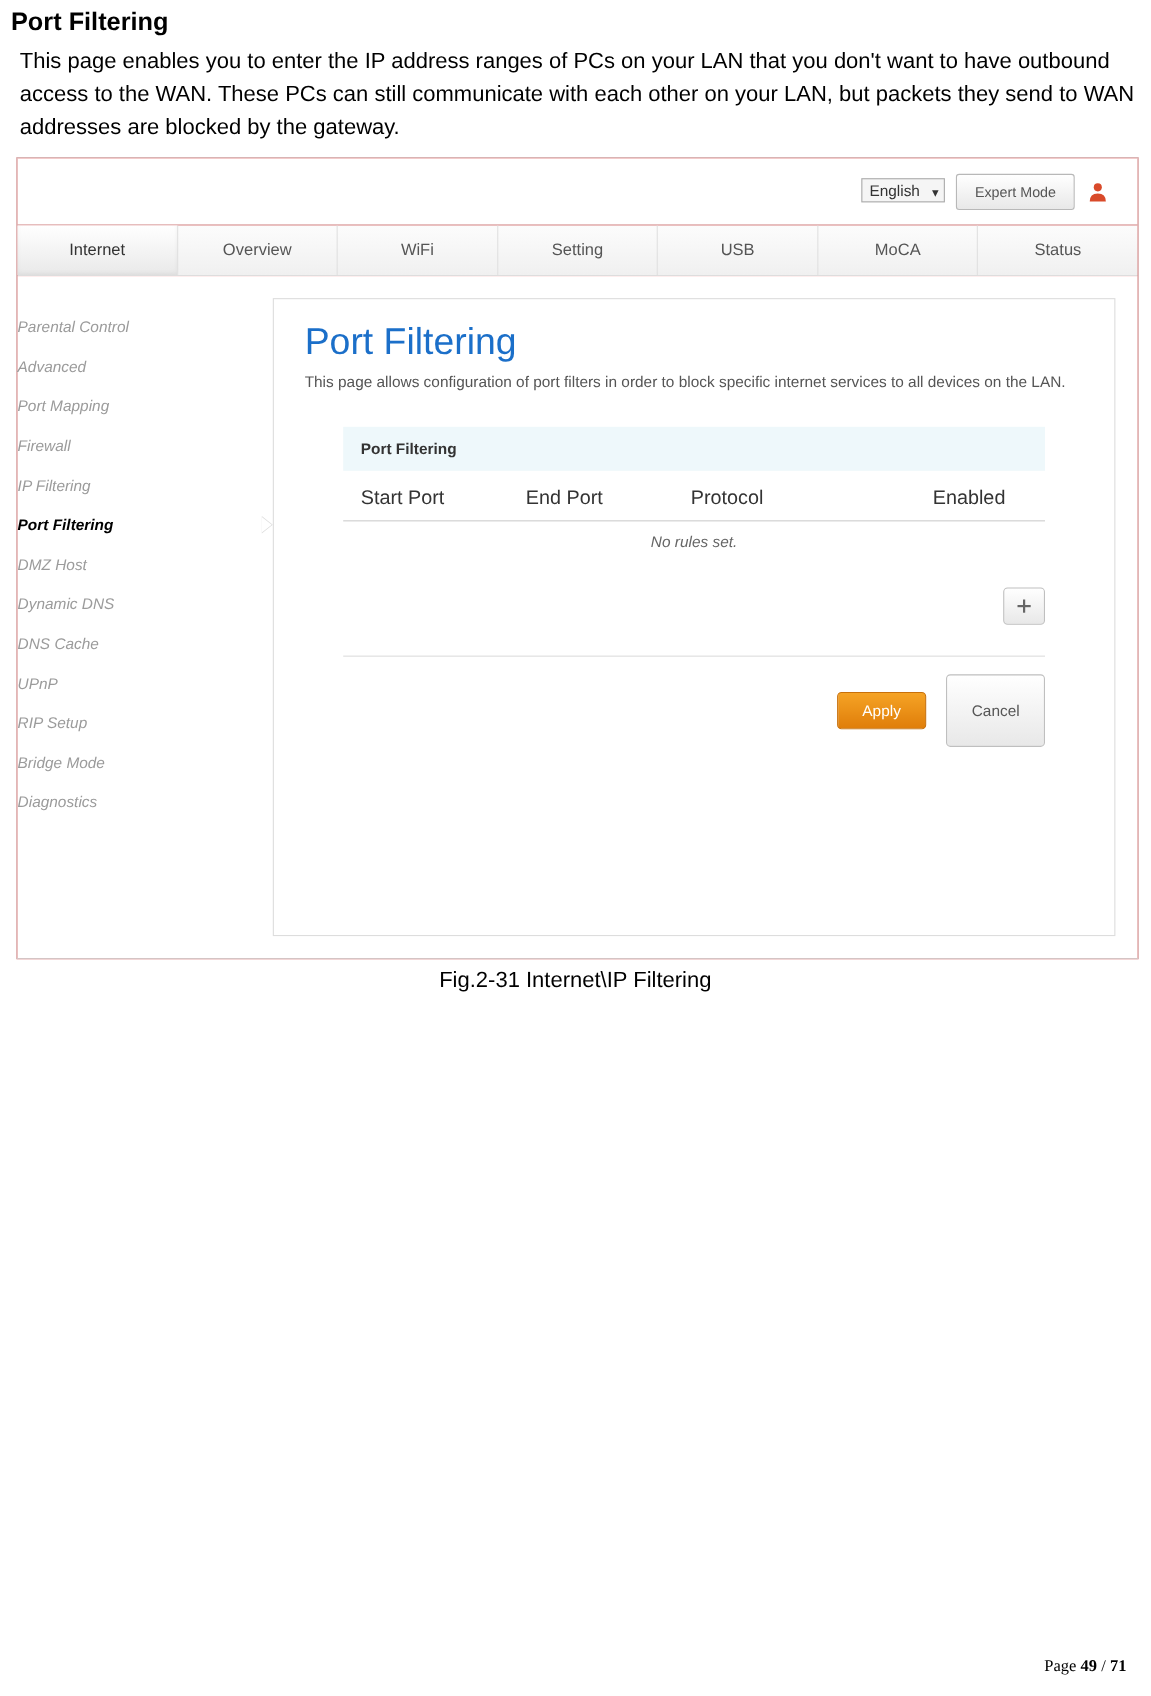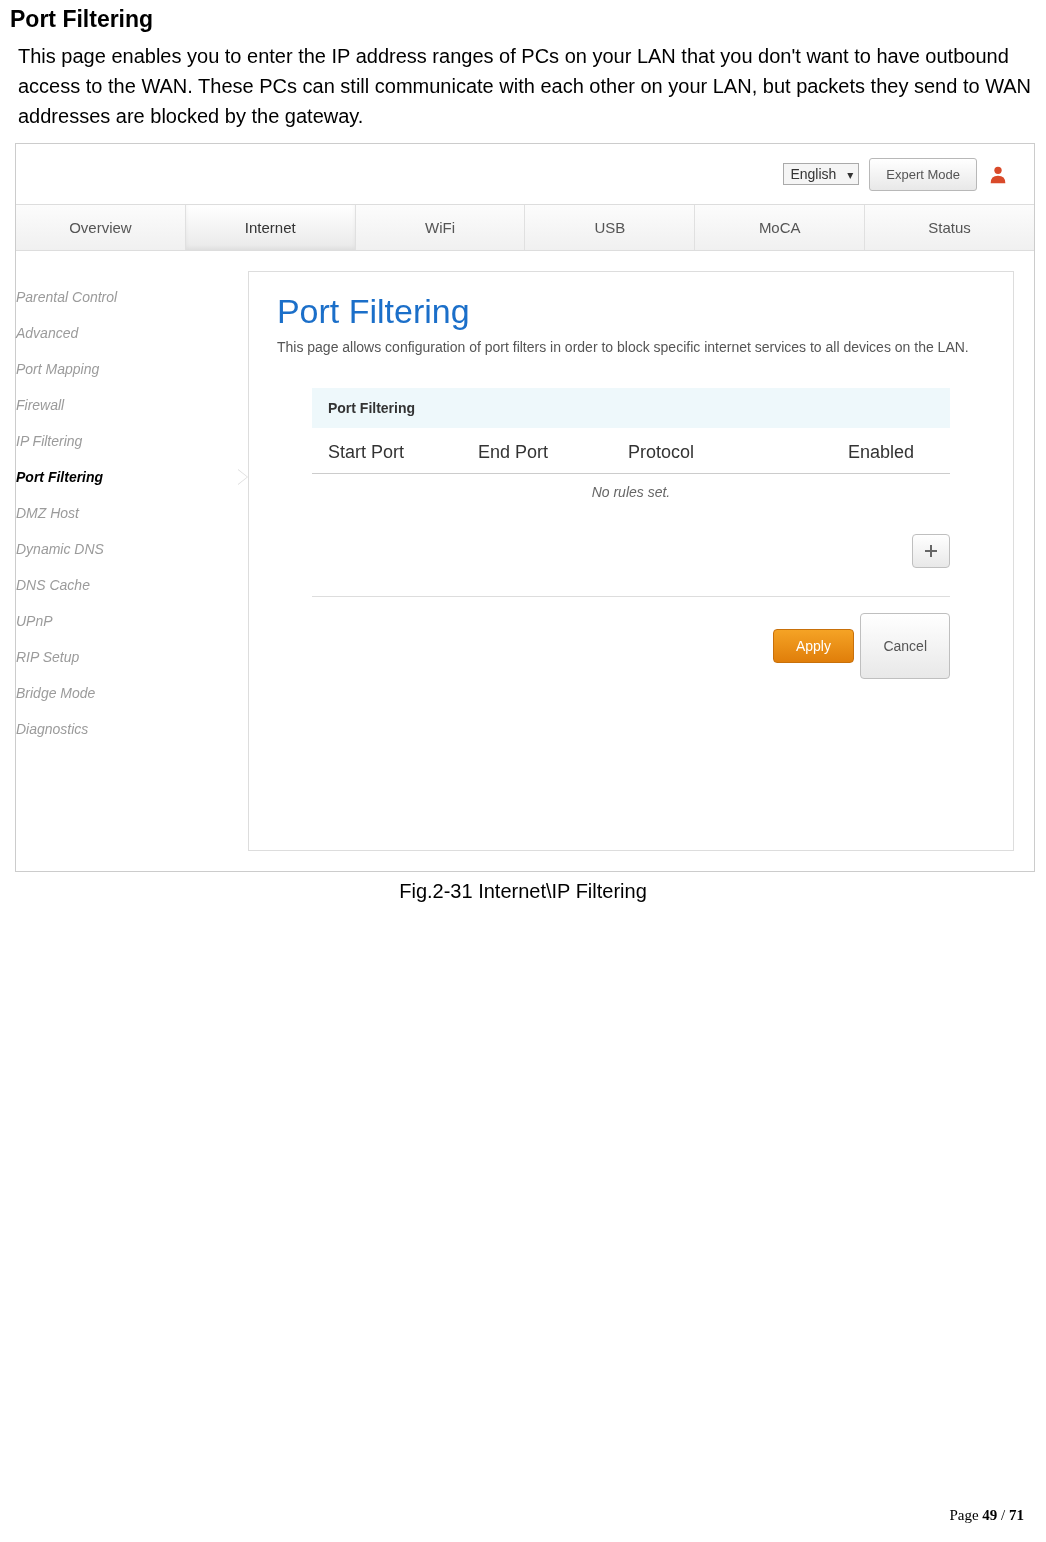--- a/index.html
+++ b/index.html
@@ -215,21 +215,21 @@
     padding-top: 16px;
   }
   .apply-btn {
     background: linear-gradient(#f5a325, #e07e0a);
     color: #fff;
     border: 1px solid #c8700a;
     border-radius: 4px;
     padding: 8px 22px;
     font-size: 14px;
     cursor: pointer;
-    margin-right: 2px;
+    margin-right: 14px;
   }
   .cancel-btn {
     background: linear-gradient(#fff, #e8e8e8);
     color: #555;
     border: 1px solid #bfbfbf;
     border-radius: 4px;
     padding: 24px 22px;
     font-size: 14px;
     cursor: pointer;
   }
@@ -263,23 +263,24 @@
     <button class="expert-btn">Expert Mode</button>
     <span class="person-icon">
       <svg viewBox="0 0 24 24" width="22" height="22">
         <circle cx="12" cy="8" r="4" fill="#d94a2a"></circle>
         <path d="M4 22 Q4 14 12 14 Q20 14 20 22 Z" fill="#d94a2a"></path>
       </svg>
     </span>
   </div>
 
   <div class="navtabs">
+    <div class="tab active">Internet</div>
     <div class="tab">Overview</div>
-    <div class="tab active">Internet</div>
     <div class="tab">WiFi</div>
+    <div class="tab">Setting</div>
     <div class="tab">USB</div>
     <div class="tab">MoCA</div>
     <div class="tab">Status</div>
   </div>
 
   <div class="body-region">
     <div class="sidebar">
       <div class="sidebar-item">Parental Control</div>
       <div class="sidebar-item">Advanced</div>
       <div class="sidebar-item">Port Mapping</div>

